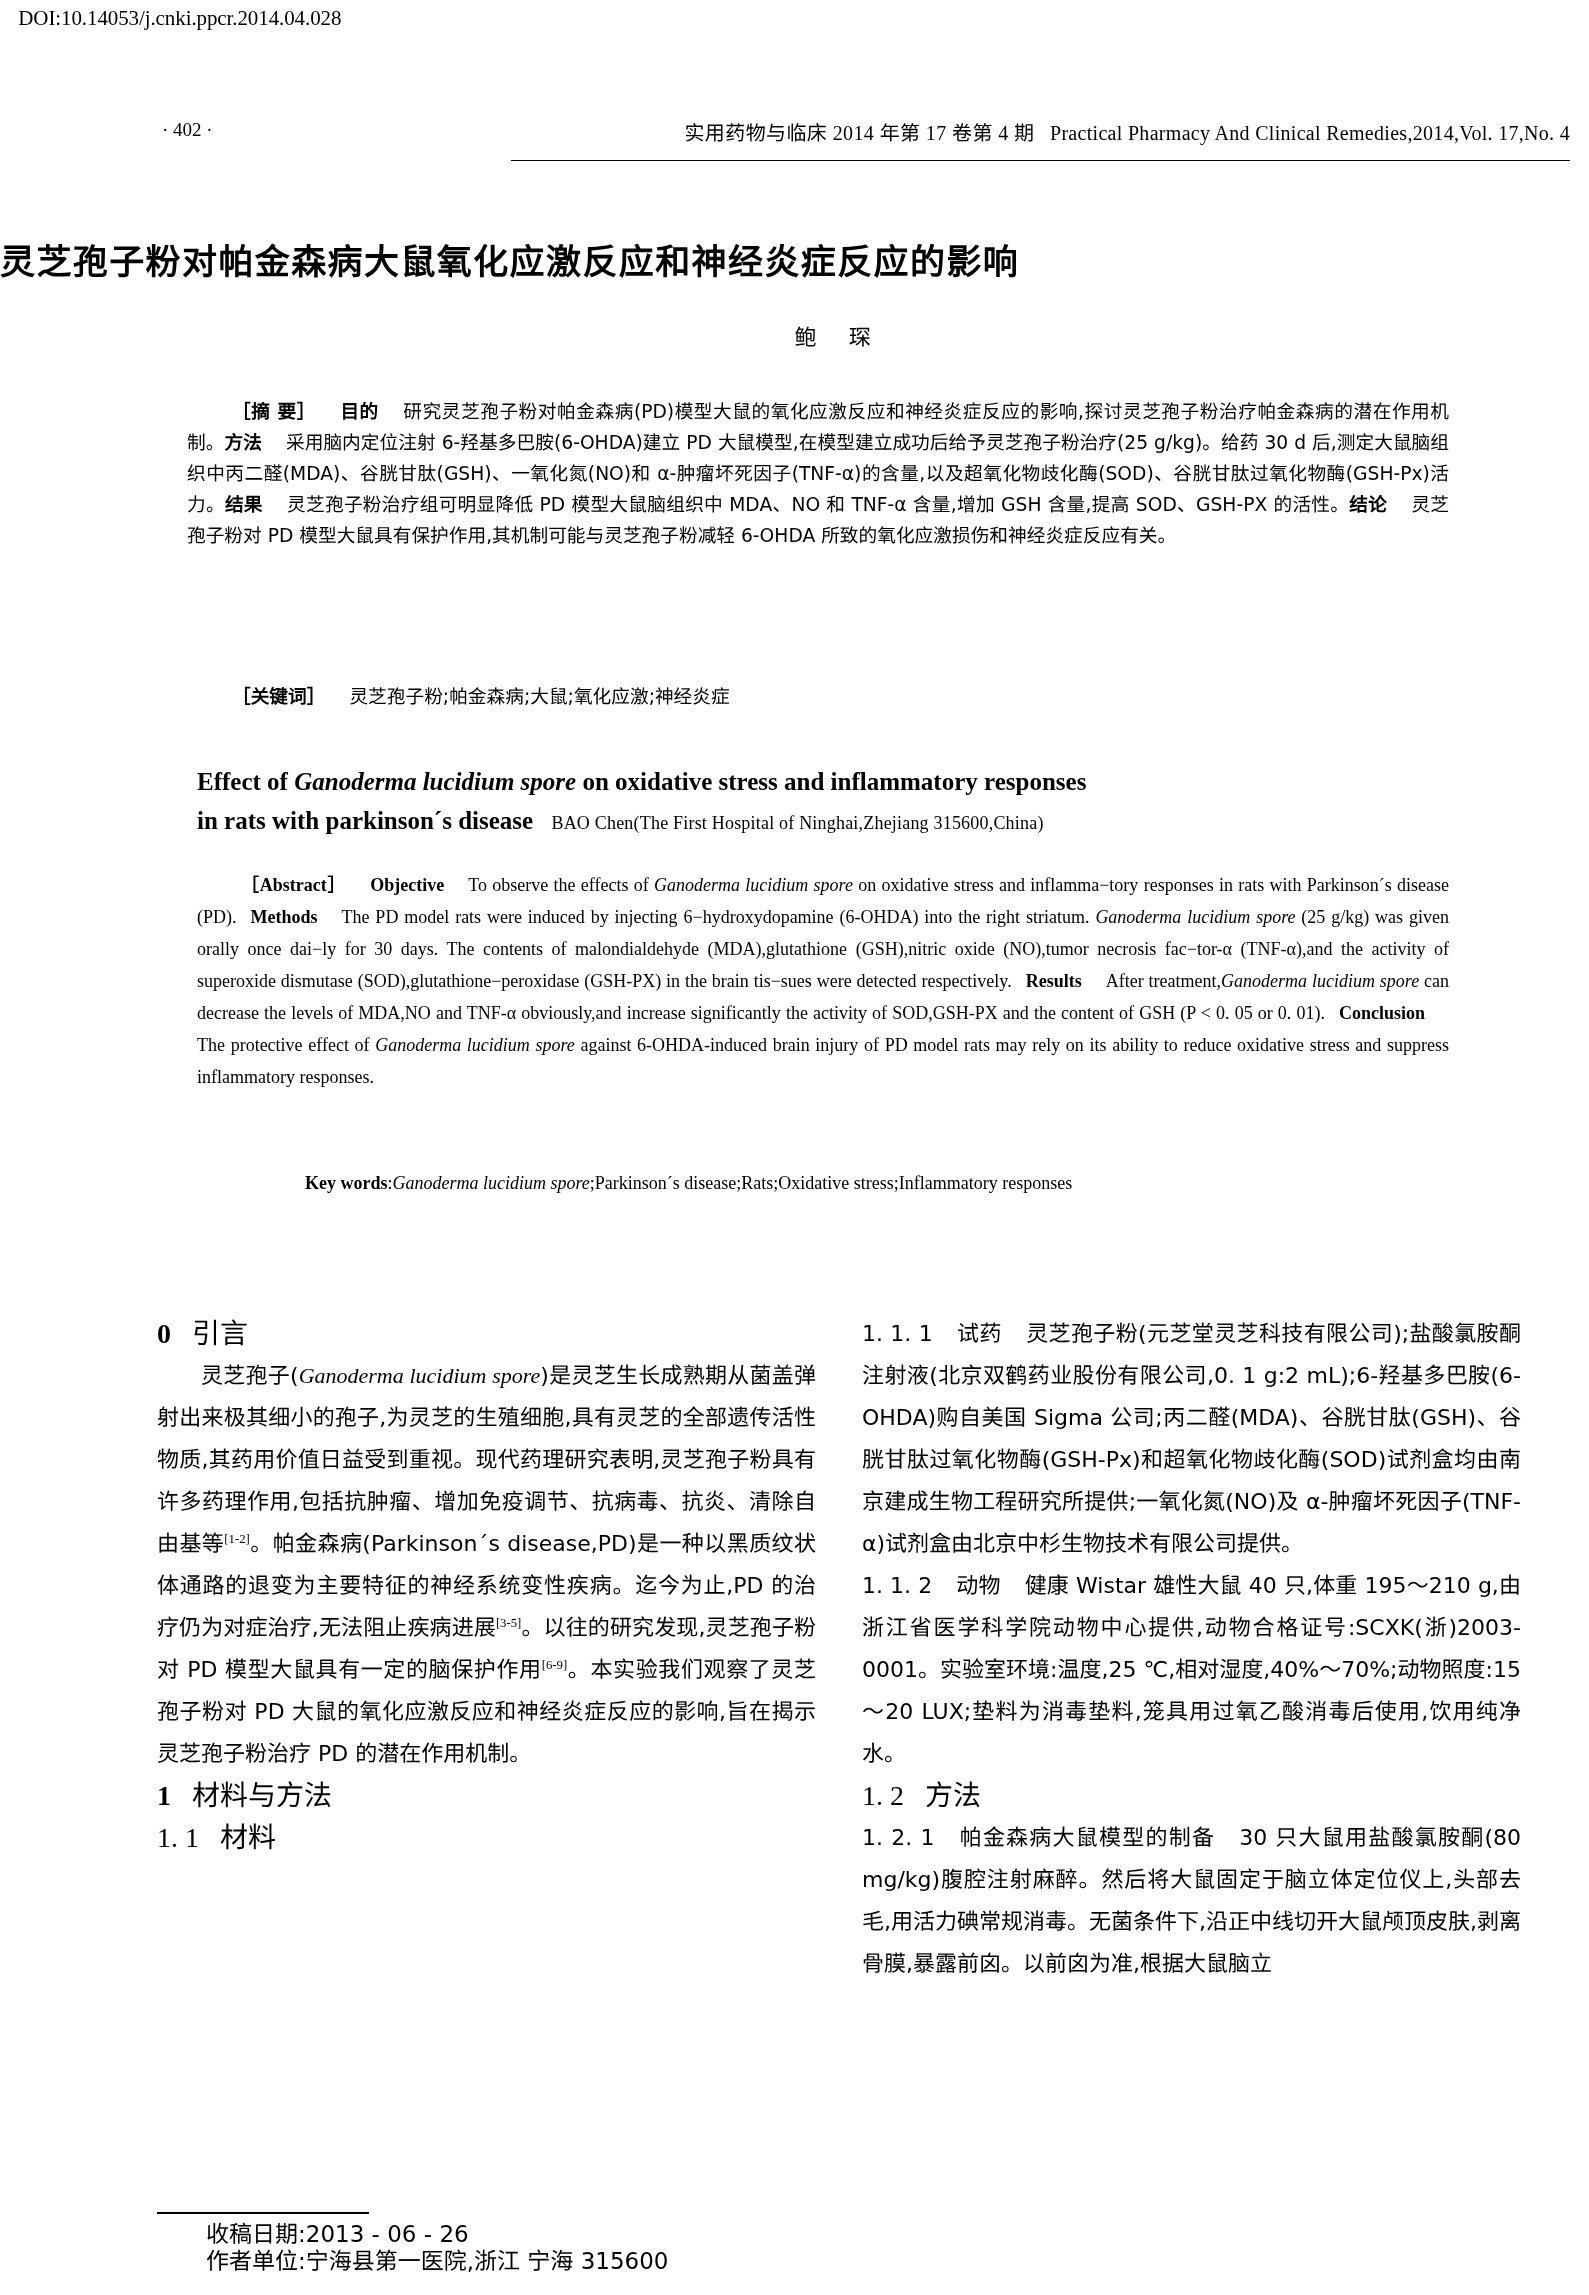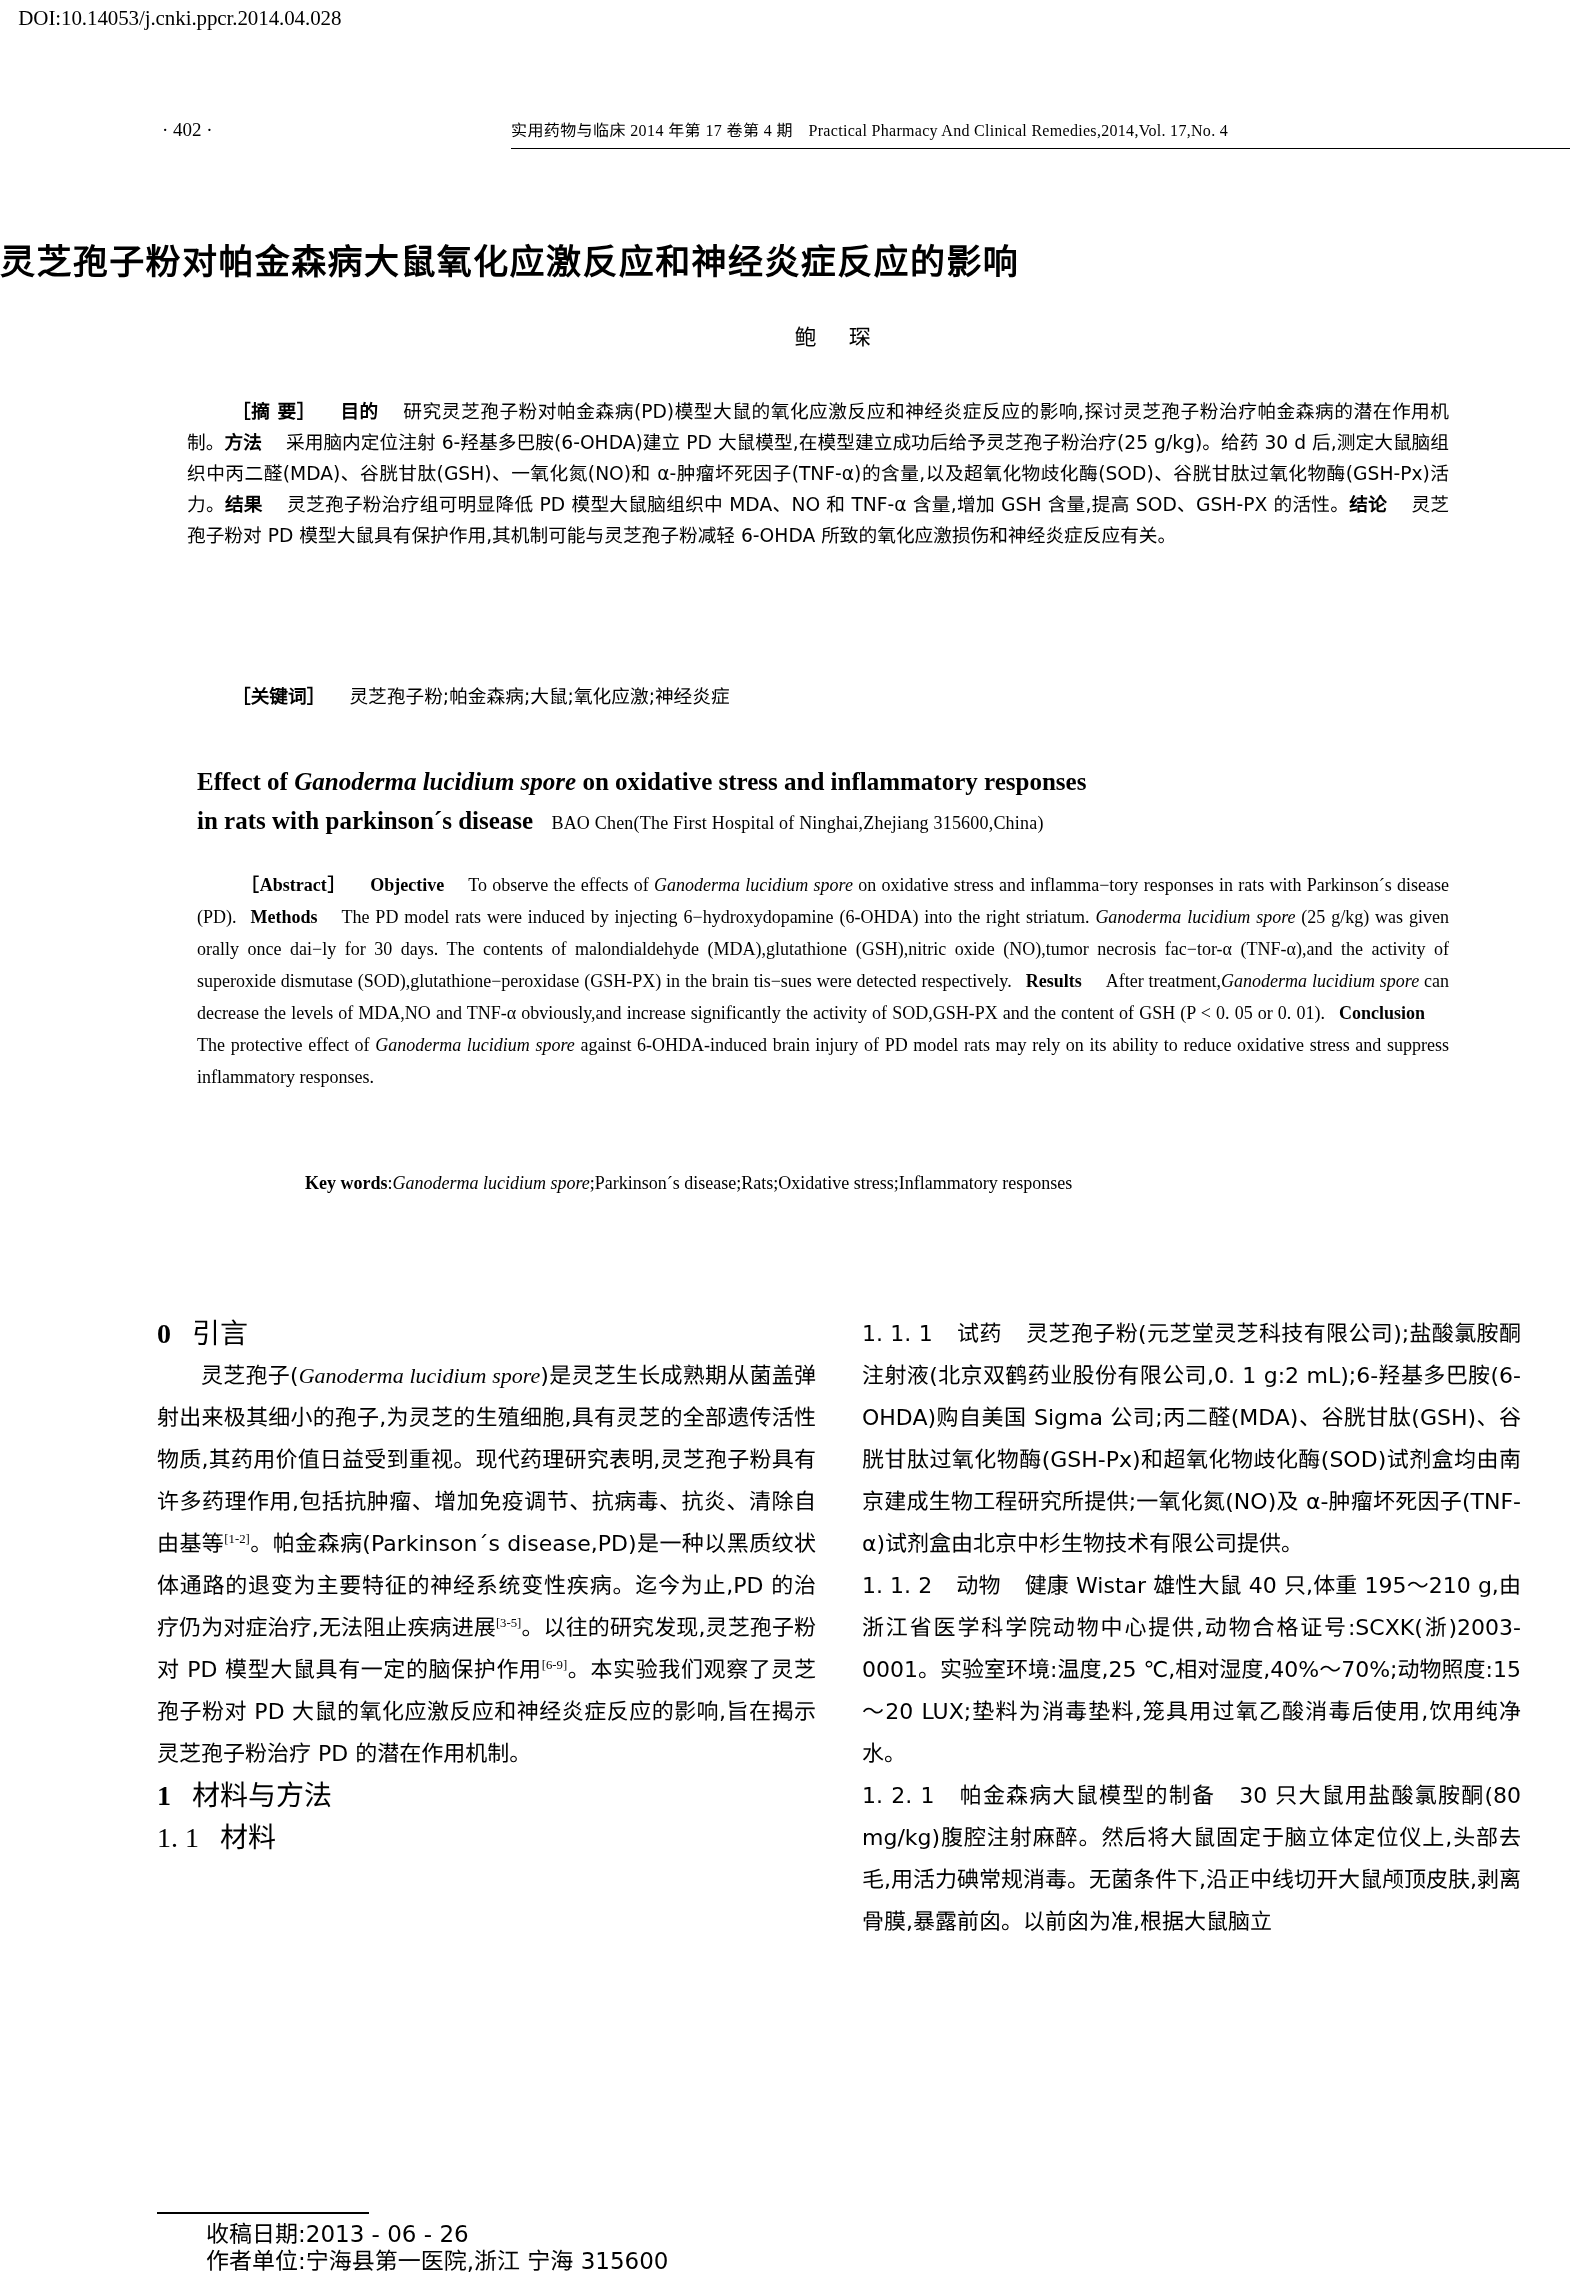--- a/index.html
+++ b/index.html
@@ -41,25 +41,25 @@
     left: 0;
     top: 2.1px;
     font-size: 19px;
     white-space: nowrap;
   }
   .runhead .journal {
     position: absolute;
     left: 349px;
     top: 0;
     right: 0;
-    font-size: 16px;
+    font-size: 20px;
     white-space: nowrap;
     border-bottom: 1.4px solid #000;
-    padding-bottom: 7px;
-    text-align: left;
+    padding-bottom: 14px;
+    text-align: right;
   }
   .runhead .journal .cn { letter-spacing: 0.4px; }
   .runhead .journal .en { letter-spacing: 0.3px; margin-left: 15.5px; }
 
   
   .cn-title {
     position: absolute;
     left: 0;
     top: 233px;
     width: 1590px;
@@ -252,20 +252,21 @@
     <span class="num">1</span><span class="ttl">材料与方法</span>
   </p>
   <p class="sec-h">
     <span class="num-l">1. 1</span><span class="ttl">材料</span>
   </p>
 </div>
 
 <div class="col col-right">
   <p class="para-flat"><span class="num-l">1. 1. 1</span><span class="sp-m"></span><span>试药</span><span class="sp-m"></span><span>灵芝孢子粉(元芝堂灵芝科技有限公司);盐酸氯胺酮注射液(北京双鹤药业股份有限公司,0. 1 g:2 mL);6-羟基多巴胺(6-OHDA)购自美国 Sigma 公司;丙二醛(MDA)、谷胱甘肽(GSH)、谷胱甘肽过氧化物酶(GSH-Px)和超氧化物歧化酶(SOD)试剂盒均由南京建成生物工程研究所提供;一氧化氮(NO)及 α-肿瘤坏死因子(TNF-α)试剂盒由北京中杉生物技术有限公司提供。</span></p>
   <p class="para-flat"><span class="num-l">1. 1. 2</span><span class="sp-m"></span><span>动物</span><span class="sp-m"></span><span>健康 Wistar 雄性大鼠 40 只,体重 195～210 g,由浙江省医学科学院动物中心提供,动物合格证号:SCXK(浙)2003-0001。实验室环境:温度,25 ℃,相对湿度,40%～70%;动物照度:15～20 LUX;垫料为消毒垫料,笼具用过氧乙酸消毒后使用,饮用纯净水。</span></p>
+  <p class="sec-h"><span class="num-l">1. 2</span><span class="ttl">方法</span></p>
   <p class="para-flat"><span class="num-l">1. 2. 1</span><span class="sp-m"></span><span>帕金森病大鼠模型的制备</span><span class="sp-m"></span><span>30 只大鼠用盐酸氯胺酮(80 mg/kg)腹腔注射麻醉。然后将大鼠固定于脑立体定位仪上,头部去毛,用活力碘常规消毒。无菌条件下,沿正中线切开大鼠颅顶皮肤,剥离骨膜,暴露前囟。以前囟为准,根据大鼠脑立</span></p>
 </div>
 
 <div class="footrule"></div>
 <div class="footnote">
   <div class="fn-line"><span>收稿日期</span><span>:2013 - 06 - 26</span></div>
   <div class="fn-line"><span>作者单位</span><span>:宁海县第一医院,浙江 宁海 315600</span></div>
 </div>
 
 

